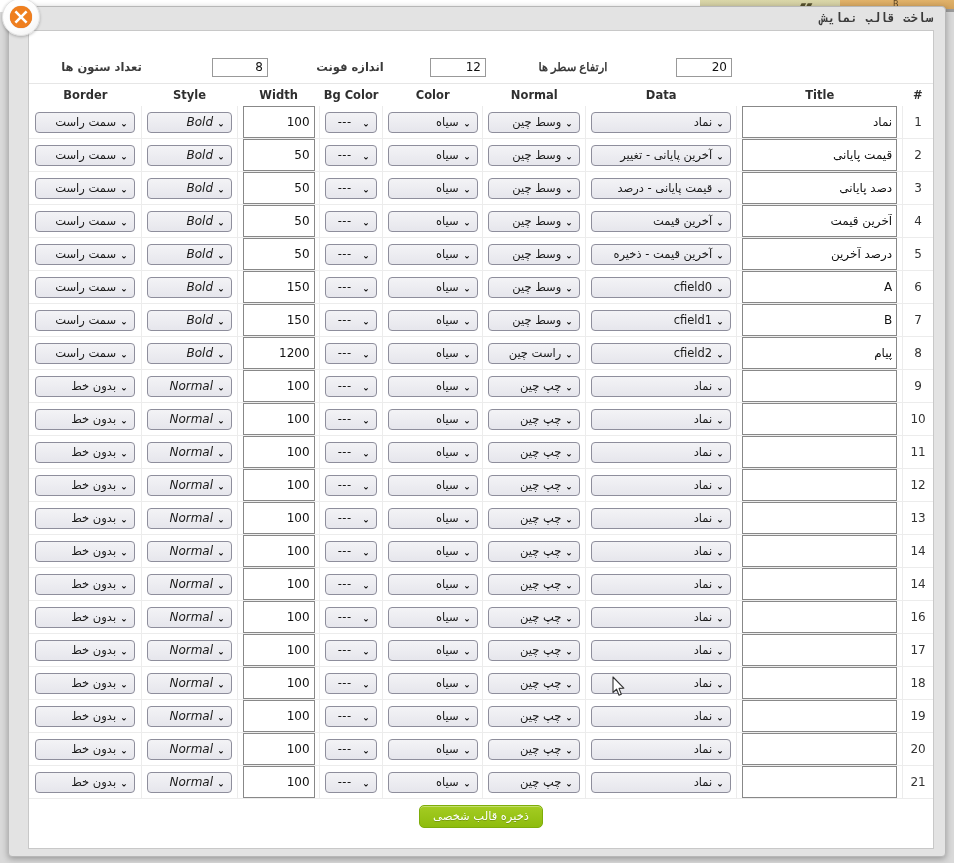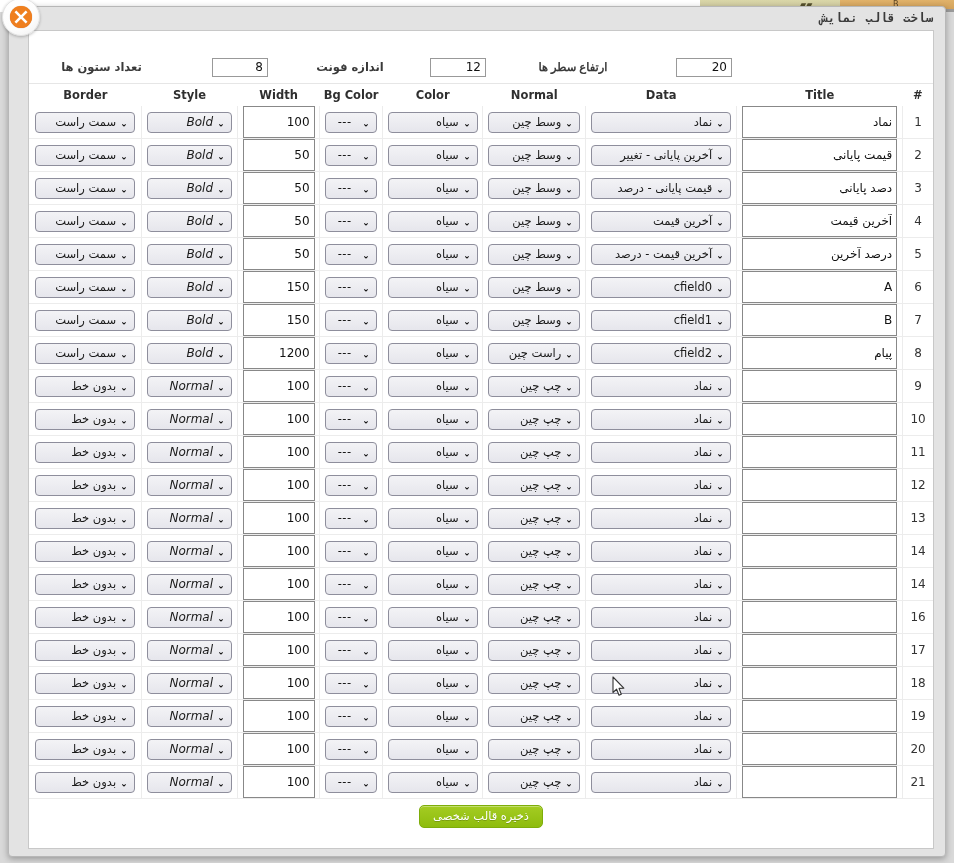--- a/index.html
+++ b/index.html
@@ -514,21 +514,21 @@
             <td><div class="sel sel-color">
                 <span class="sel-arrow" style="transform: rotate(180deg); display: inline-block;">⌃</span>
                 <span class="sel-text">سیاه</span>
               </div></td>
             <td><div class="sel sel-align">
                 <span class="sel-arrow" style="transform: rotate(180deg); display: inline-block;">⌃</span>
                 <span class="sel-text">وسط چین</span>
               </div></td>
             <td><div class="sel sel-data">
                 <span class="sel-arrow" style="transform: rotate(180deg); display: inline-block;">⌃</span>
-                <span class="sel-text">آخرین قیمت - درصد</span>
+                <span class="sel-text">آخرین قیمت - ذخیره</span>
               </div></td>
             <td><input class="txt txt-title" value="درصد آخرین" style=""></td>
             <td class="col-num">5</td>
           </tr>
           <tr>
             <td><div class="sel sel-border">
                 <span class="sel-arrow" style="transform: rotate(180deg); display: inline-block;">⌃</span>
                 <span class="sel-text">سمت راست</span>
               </div></td>
             <td><div class="sel sel-style">

